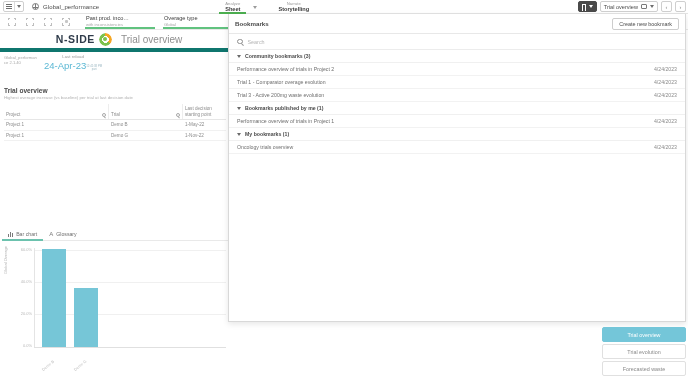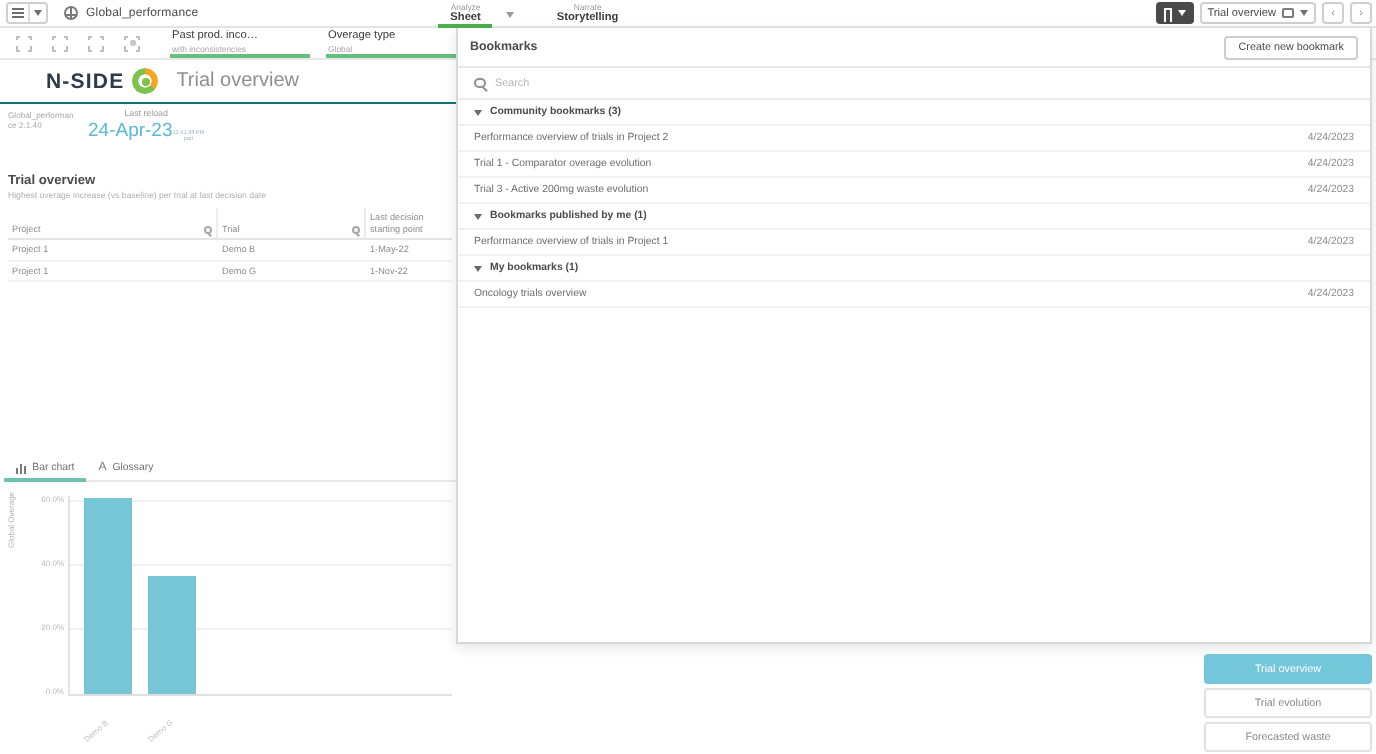--- a/index.html
+++ b/index.html
@@ -86,21 +86,21 @@
   .fb-item::after {
     content:""; position:absolute; left:3px; right:5px; bottom:0; height:1.6px; background:#61c27f;
   }
 
   
   .sheet {
     position: absolute; left: 0; top: 30px; width: 688px; height: 347px; background: #fff;
   }
   .brandbar {
     position: absolute; left: 0; top: 0; width: 232px; height: 22px;
-    display: flex; align-items: center; padding-left: 23px; border-bottom: 1px solid #0f766e;
+    display: flex; align-items: center; padding-left: 6px; border-bottom: 4px solid #0f766e; justify-content: center;
   }
   .nside-logo { font-size: 10.5px; font-weight: bold; color: #2f3b4a; letter-spacing: .6px; }
   .nside-mark {
     width: 13px; height: 13px; margin-left: 4px; position: relative; flex: none;
   }
   .nside-mark .ring {
     position:absolute; inset:0; border-radius:50%;
     background: conic-gradient(#f5a623 0deg 130deg, #7cc24c 130deg 360deg);
     -webkit-mask: radial-gradient(circle, transparent 3.2px, #000 3.4px);
             mask: radial-gradient(circle, transparent 3.2px, #000 3.4px);

